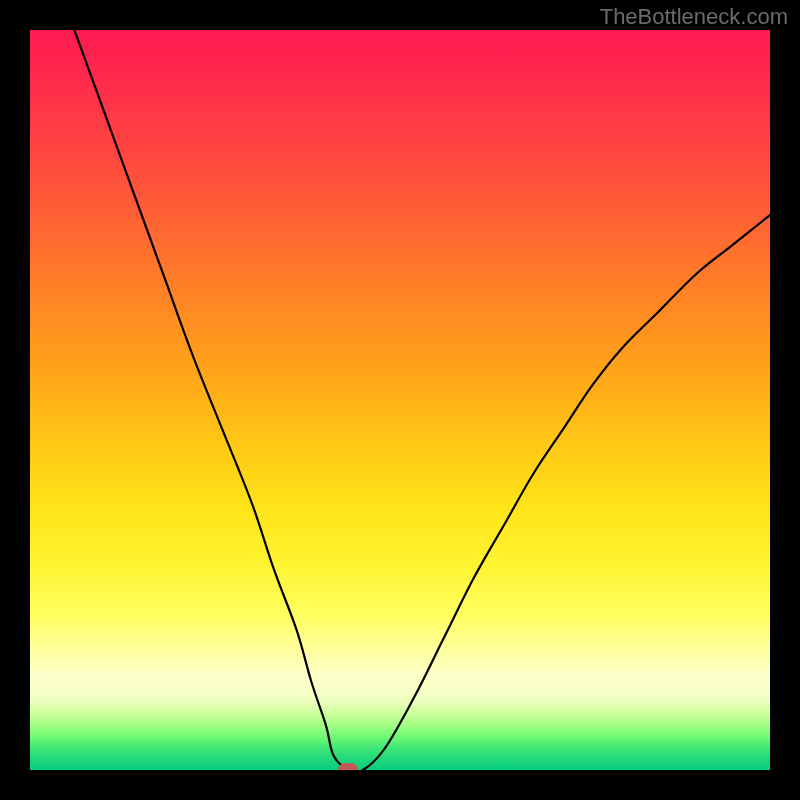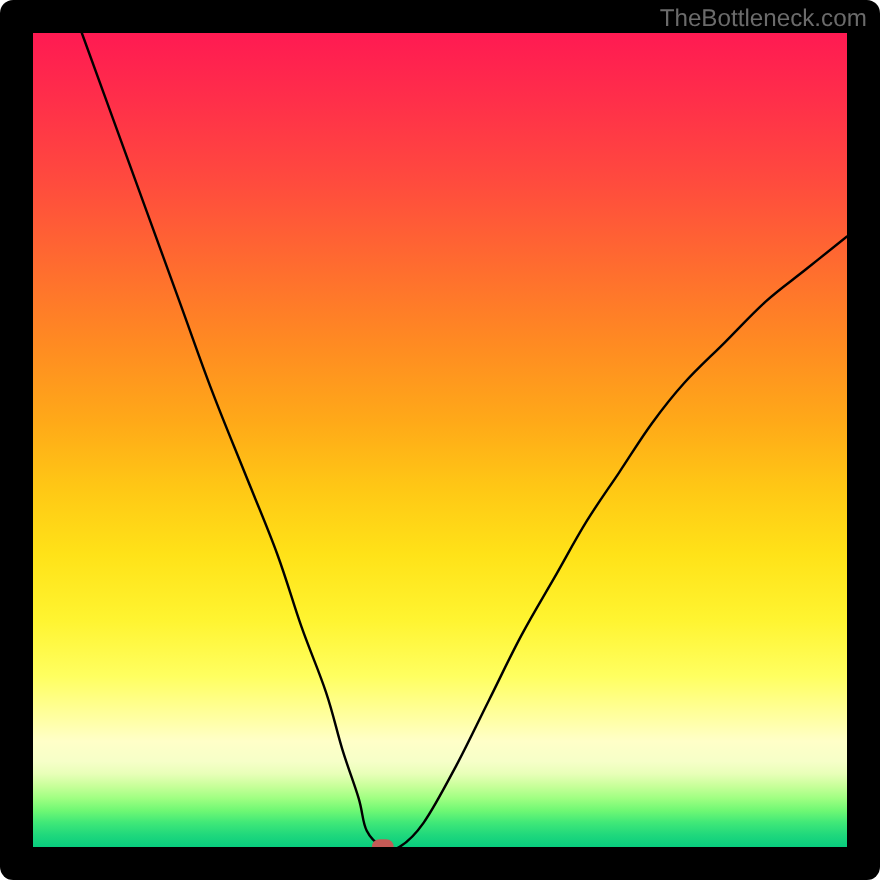--- a/index.html
+++ b/index.html
@@ -5,21 +5,20 @@
   body {
     margin: 0;
     padding: 0;
     background: #fff;
   }
   .container {
     width: 800px;
     height: 800px;
     position: relative;
     background: #000;
-    border-radius: 12px;
   }
   .watermark {
     position: absolute;
     top: 4px;
     right: 12px;
     font-family: Arial, Helvetica, sans-serif;
     font-size: 22px;
     font-weight: 500;
     color: #6b6b6b;
     z-index: 10;

